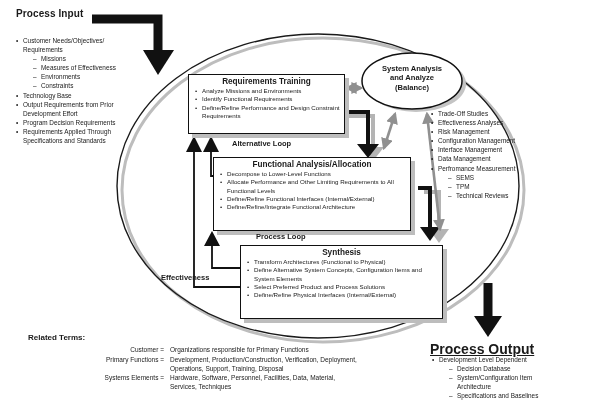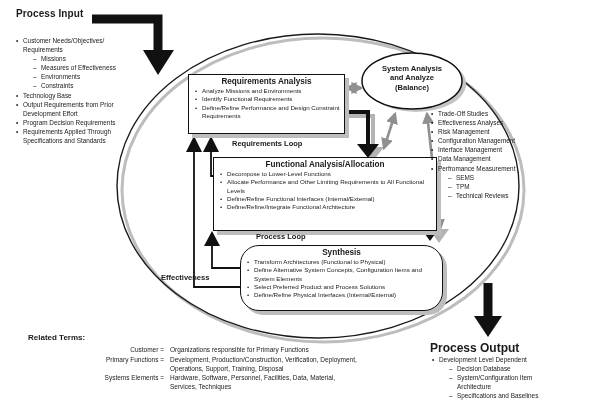--- a/index.html
+++ b/index.html
@@ -4,21 +4,21 @@
 <style>
   html,body{margin:0;padding:0;background:#fff;}
   #canvas{
     position:relative;width:600px;height:413px;background:#ffffff;
     font-family:"Liberation Sans","DejaVu Sans",sans-serif;color:#1a1a1a;
     overflow:hidden;
   }
   #lines{position:absolute;left:0;top:0;width:600px;height:413px;z-index:1;}
   .abs{position:absolute;z-index:2;}
   .big-title{font-weight:bold;font-size:10px;letter-spacing:.1px;text-align:right;}
-  .mid-title{font-weight:bold;font-size:12px;}
+  .mid-title{font-weight:bold;font-size:14px;text-decoration:underline;}
   .small-title{font-weight:bold;font-size:8px;}
   .loop-label{position:absolute;z-index:3;font-weight:bold;font-size:7.5px;white-space:nowrap;}
   .list{font-size:6.4px;line-height:1.42;}
   .list .li{display:flex;align-items:flex-start;}
   .list .li .marker{width:7px;flex:0 0 7px;text-align:left;}
   .list .li .txt{flex:1;}
   .list .li.lvl1{margin-left:17px;}
   .list .li.lvl1 .marker{width:8px;flex:0 0 8px;}
   .box{
     position:absolute;z-index:2;background:#fff;border:1.6px solid #111;
@@ -133,40 +133,40 @@
         <span class="marker">•</span>
         <span class="txt">Program Decision Requirements</span>
       </div>
       <div class="li lvl0">
         <span class="marker">•</span>
         <span class="txt">Requirements Applied Through Specifications and Standards</span>
       </div>
     </div>
 
   <div class="box" style="left:188px;top:74px;width:157px;height:60px;">
-    <div class="box-title">Requirements Analysis</div>
+    <div class="box-title">Requirements Training</div>
     <div class="list">
         <div class="li lvl0">
           <span class="marker">•</span>
           <span class="txt">Analyze Missions and Environments</span>
         </div>
         <div class="li lvl0">
           <span class="marker">•</span>
           <span class="txt">Identify Functional Requirements</span>
         </div>
         <div class="li lvl0">
           <span class="marker">•</span>
           <span class="txt">Define/Refine Performance and Design Constraint Requirements</span>
         </div>
       </div>
   </div>
 
-  <div class="loop-label" style="left:232px;top:139px;">Requirements Loop</div>
-
-  <div class="box" style="left:213px;top:157px;width:224px;height:74px;">
+  <div class="loop-label" style="left:232px;top:139px;">Alternative Loop</div>
+
+  <div class="box" style="left:213px;top:157px;width:198px;height:74px;">
     <div class="box-title">Functional Analysis/Allocation</div>
     <div class="list">
         <div class="li lvl0">
           <span class="marker">•</span>
           <span class="txt">Decompose to Lower-Level Functions</span>
         </div>
         <div class="li lvl0">
           <span class="marker">•</span>
           <span class="txt">Allocate Performance and Other Limiting Requirements to All Functional Levels</span>
         </div>
@@ -178,21 +178,21 @@
           <span class="marker">•</span>
           <span class="txt">Define/Refine/Integrate Functional Architecture</span>
         </div>
       </div>
   </div>
 
   <div class="loop-label" style="left:256px;top:232px;">Process Loop</div>
 
   <div class="loop-label" style="left:161px;top:273px;">Effectiveness</div>
 
-  <div class="box" style="left:240px;top:245px;width:203px;height:66px;border-radius:19px;">
+  <div class="box" style="left:240px;top:245px;width:203px;height:74px;">
     <div class="box-title">Synthesis</div>
     <div class="list">
         <div class="li lvl0">
           <span class="marker">•</span>
           <span class="txt">Transform Architectures (Functional to Physical)</span>
         </div>
         <div class="li lvl0">
           <span class="marker">•</span>
           <span class="txt">Define Alternative System Concepts, Configuration Items and System Elements</span>
         </div>

